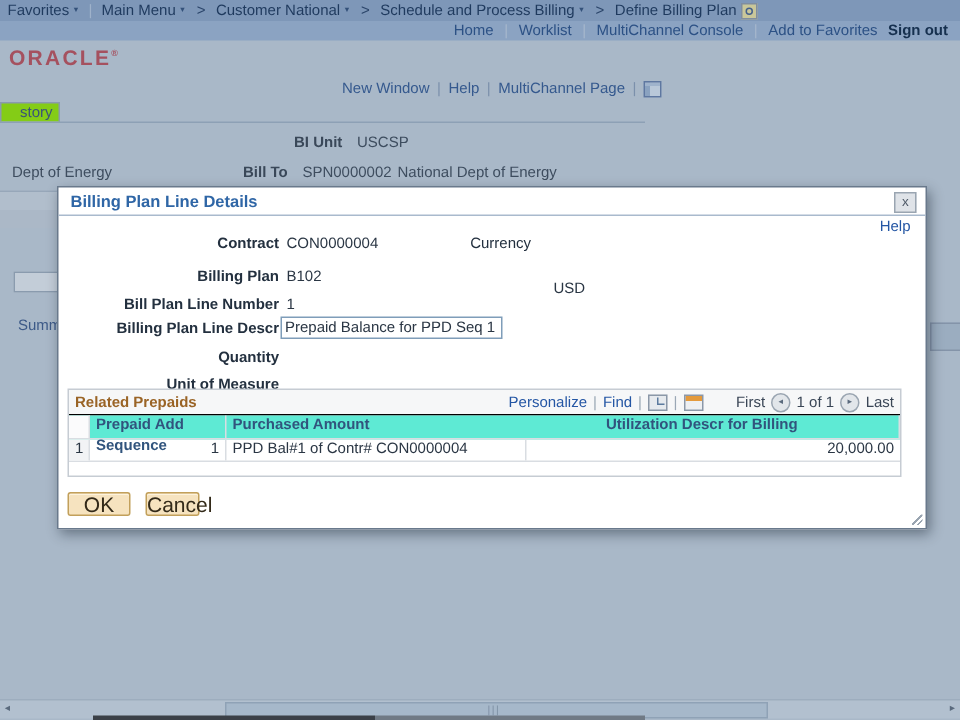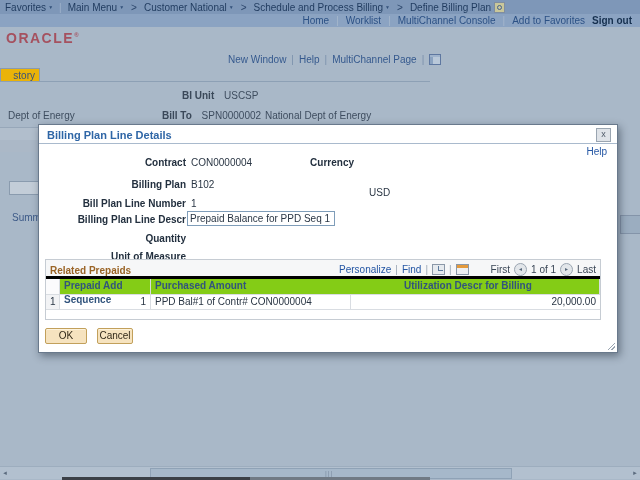--- a/index.html
+++ b/index.html
@@ -21,26 +21,26 @@
   .bar2 .signout{color:#16304f;font-weight:bold;}
   
   .logo{position:absolute;left:6px;top:30px;color:#a5515f;font-weight:bold;font-size:14px;
     letter-spacing:1.5px;}
   .logo sup{font-size:6px;}
   .pagelinks{position:absolute;left:228px;top:54px;display:flex;gap:5px;color:#35598e;align-items:center;}
   .pagelinks .sep{color:#7b90ab;}
   .grid-glyph{display:inline-block;width:10px;height:9px;border:1px solid #5e77a0;
     background:linear-gradient(#9fb3cc 0 2px,transparent 2px),
     linear-gradient(90deg,#8aa2c0 0 3px,transparent 3px);background-color:#b9c8d9;}
-  .bgtab{position:absolute;left:0;top:68px;width:40px;height:13px;background:#eab308;
+  .bgtab{position:absolute;left:0;top:68px;width:40px;height:13px;background:#84cc16;
     border:1px solid #8a9aae;border-bottom:none;color:#3a527a;display:flex;align-items:center;
     justify-content:flex-end;padding-right:4px;box-sizing:border-box;}
   .tabline{position:absolute;left:0;top:81px;width:430px;height:1px;background:#8da0b5;}
   .fieldlbl{font-weight:bold;color:#3a4859;}
-  .bg-biunit{position:absolute;left:146px;top:90px;padding-left:36px;}
+  .bg-biunit{position:absolute;left:160px;top:90px;padding-left:36px;}
   .bg-custleft{position:absolute;left:8px;top:110px;}
   .bg-billto{position:absolute;left:162px;top:110px;}
   .bg-custname{position:absolute;left:265px;top:110px;}
   .band1{position:absolute;left:0;top:127px;width:38px;height:12px;background:#b1becc;border-top:1px solid #97a7b9;border-bottom:1px solid #9dadbe;}
   .band2{position:absolute;left:0;top:140px;width:38px;height:12px;background:#abb8c7;}
   .bg-summ{position:absolute;left:12px;top:165px;color:#3d5a88;margin-top:47px;}
   .bg-input{position:absolute;left:9px;top:181px;width:29px;height:12px;background:#c3cdd8;border:1px solid #8a9bae;}
   .bg-rightbox{position:absolute;left:620px;top:215px;width:20px;height:17px;background:#9badc0;border:1px solid #8494a9;}
   
   .hscroll{position:absolute;left:0;top:466px;width:640px;height:12px;background:#b2c0cf;border-top:1px solid #9dadbe;}
@@ -53,53 +53,53 @@
   .modal{position:absolute;left:38px;top:124px;width:580px;height:229px;background:#ffffff;
     border:1px solid #69798c;box-shadow:2px 3px 8px rgba(20,30,45,0.45);box-sizing:border-box;color:#2a3644;}
   .m-title{position:absolute;left:8px;top:4px;color:#2f66a6;font-weight:bold;font-size:11px;}
   .m-close{position:absolute;right:6px;top:3px;width:13px;height:12px;background:#dfe3e8;
     border:1px solid #9aa5b1;color:#4d5866;font-size:9px;line-height:11px;text-align:center;cursor:pointer;}
   .m-titleline{position:absolute;left:0;top:18px;width:100%;height:1px;background:#a9bacd;}
   .m-help{position:absolute;right:10px;top:21px;color:#2456a4;cursor:pointer;}
   .frow{position:absolute;height:12px;}
   .flabel{position:absolute;left:2px;width:145px;text-align:right;font-weight:bold;color:#23303f;}
   .fvalue{position:absolute;left:152px;color:#2a3644;}
-  .clabel{position:absolute;left:250px;width:65px;text-align:right;font-weight:bold;color:#23303f;}
+  .clabel{position:absolute;left:250px;width:65px;text-align:right;font-weight:normal;color:#23303f;}
   .cvalue{position:absolute;left:330px;margin-top:30px;}
   .descr-input{position:absolute;left:148px;top:-3px;width:142px;height:13px;border:1px solid #7f9db9;
     font-family:"Liberation Sans",sans-serif;font-size:10px;color:#2a3644;padding:0 2px;}
   
   .pgrid{position:absolute;left:6px;top:134px;width:556px;border:1px solid #c6ccd3;box-sizing:border-box;}
-  .gridbar{height:16px;background:#f6f7f8;border-bottom:3px solid #000000;display:flex;
-    align-items:flex-end;justify-content:space-between;padding:0 4px;}
+  .gridbar{height:16px;background:#f6f7f8;border-bottom:1px solid #000000;display:flex;
+    align-items:center;justify-content:space-between;padding:0 4px;}
   .gtitle{color:#9a6426;font-weight:bold;}
   .gctrl{display:flex;align-items:center;gap:4px;color:#3a4656;}
   .gctrl .lnk{color:#2456a4;cursor:pointer;}
   .gctrl .sep{color:#9aa7b5;}
   .ico-zoom{display:inline-block;width:11px;height:9px;border:1px solid #8b98a8;background:#e6eaee;position:relative;}
   .ico-zoom i{position:absolute;right:1px;top:1px;width:4px;height:4px;border-left:1px solid #5b7a9e;border-bottom:1px solid #5b7a9e;}
   .ico-dl{display:inline-block;width:11px;height:9px;border:1px solid #8b98a8;
     background:linear-gradient(#e49a3c 0 3px,#eef0f2 3px);}
   .pgspacer{width:14px;}
   .circ{display:inline-block;width:11px;height:11px;border-radius:50%;background:#e2e6ea;
     border:1px solid #9aa5b1;color:#5a6a7d;font-size:6px;line-height:10px;text-align:center;cursor:pointer;}
-  .cols{display:flex;height:15px;background:#84cc16;border-bottom:1px solid #d9dde2;align-items:center;}
+  .cols{display:flex;height:15px;background:#5eead4;border-bottom:1px solid #d9dde2;align-items:center;}
   .cols .c{font-weight:bold;color:#31547d;box-sizing:border-box;padding:0 4px;}
   .drow{display:flex;height:14px;align-items:center;border-bottom:1px solid #d9dde2;}
   .drow .c{box-sizing:border-box;padding:0 4px;overflow:hidden;white-space:nowrap;}
   .c0{width:14px;background:#f2f3f5;border-right:1px solid #d9dde2;text-align:center;align-self:stretch;line-height:14px;}
   .cols .c0{background:#fbfbfc;}
   .c1{width:91px;border-right:1px solid #d9dde2;align-self:stretch;line-height:14px;}
   .c2{width:200px;border-right:1px solid #d9dde2;align-self:stretch;line-height:14px;}
   .c3{flex:1;align-self:stretch;line-height:14px;}
   .num{text-align:right;}
   .blankrow{height:9px;}
   
   .btn{position:absolute;top:203px;height:16px;background:#f6e3bf;border:1px solid #c2a05b;
-    border-radius:2px;box-shadow:inset 0 1px 0 #fdf3dd;color:#332a19;font-size:10px;
+    border-radius:2px;box-shadow:inset 0 1px 0 #fdf3dd;color:#332a19;font-size:14px;
     text-align:center;line-height:14px;box-sizing:border-box;cursor:pointer;}
   .btn-ok{left:6px;width:42px;}
   .btn-cancel{left:58px;width:36px;}
   .grip{position:absolute;right:2px;bottom:2px;width:7px;height:7px;
     background:linear-gradient(135deg,transparent 0 45%,#9aa5b1 45% 55%,transparent 55% 70%,#9aa5b1 70% 80%,transparent 80%);}
 </style>
 </head>
 <body>
 
 <div class="screen">

